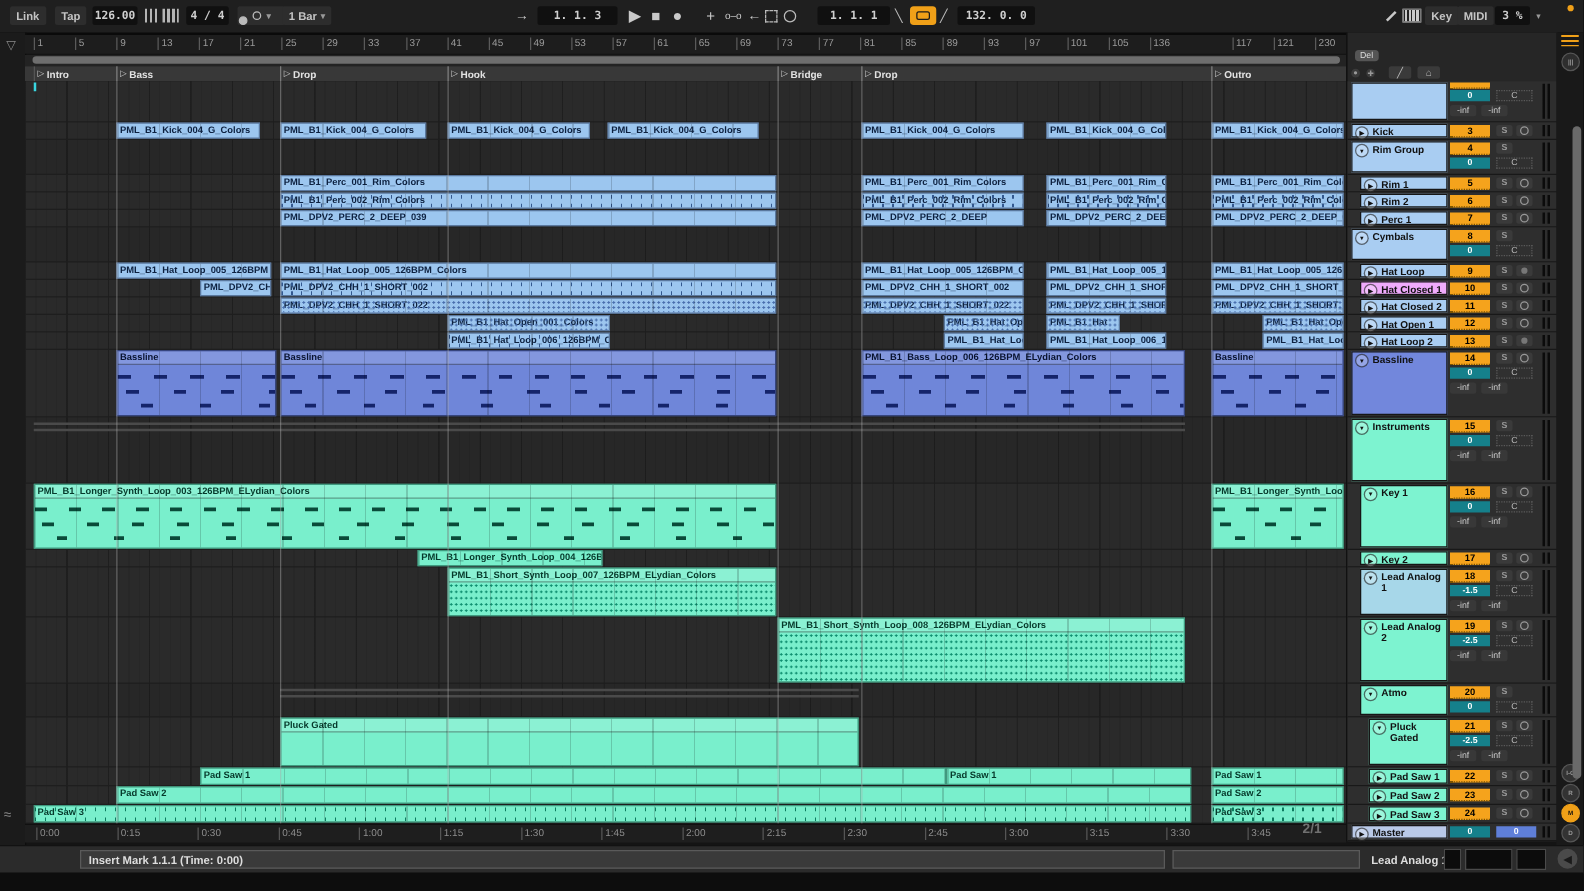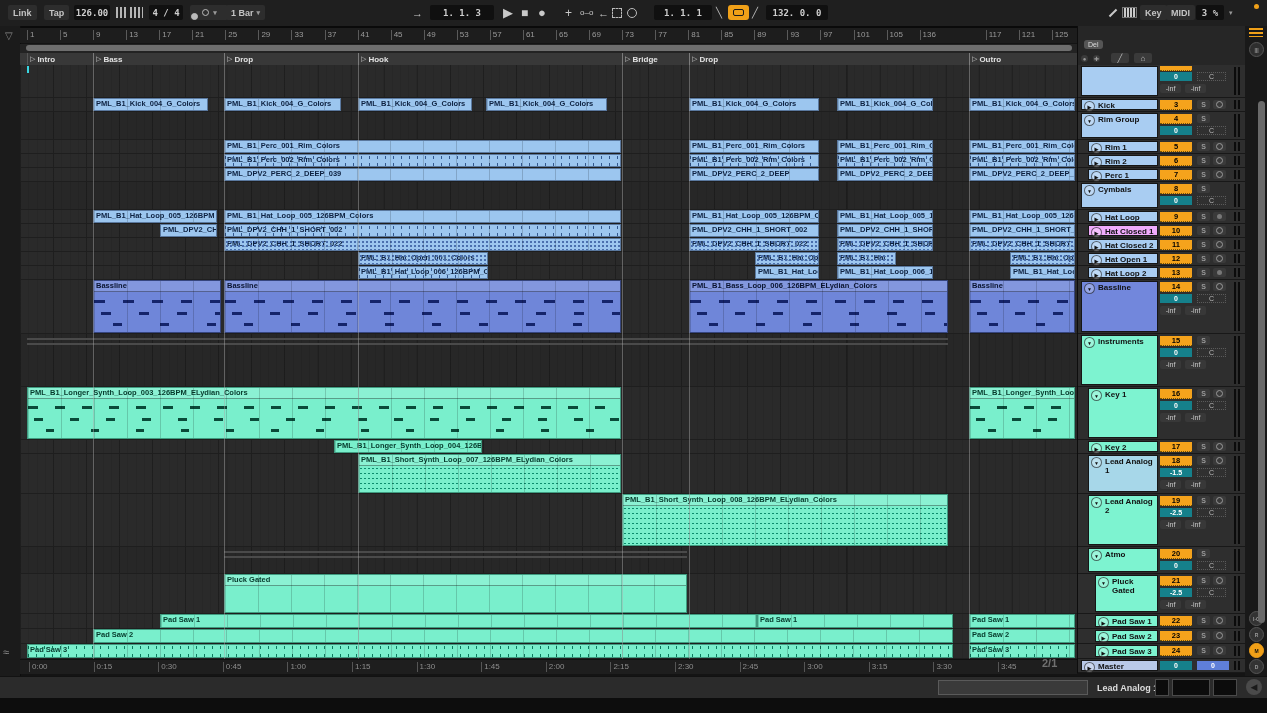--- a/index.html
+++ b/index.html
@@ -214,21 +214,21 @@
       <div class="barlabel" style="left: 701.26px;">85</div>
       <div class="barlabel" style="left: 734.32px;">89</div>
       <div class="barlabel" style="left: 767.38px;">93</div>
       <div class="barlabel" style="left: 800.44px;">97</div>
       <div class="barlabel" style="left: 833.5px;">101</div>
       <div class="barlabel" style="left: 866.56px;">105</div>
       <div class="barlabel" style="left: 899.62px;">136</div>
       <div class="barlabel" style="left: 932.68px; margin-top: 36px;">113</div>
       <div class="barlabel" style="left: 965.74px;">117</div>
       <div class="barlabel" style="left: 998.8px;">121</div>
-      <div class="barlabel" style="left: 1031.86px;">125</div>
+      <div class="barlabel" style="left: 1031.86px;">230</div>
     </div>
   <div id="hscroll">
       <i></i>
     </div>
   <div id="marker-lane">
       <div class="marker" style="left: 7px;">
         <b>▷</b>
         <span>Intro</span>
       </div>
       <div class="marker" style="left: 73px;">
@@ -1034,20 +1034,21 @@
     <div class="rcirc" style="left:4px;top:585px;">I-O</div>
     <div class="rcirc" style="left:4px;top:601px;">R</div>
     <div class="rcirc" style="left:4px;top:617px;background:#f0a018;color:#111;border-color:#f0a018;">M</div>
     <div class="rcirc" style="left:4px;top:633px;">D</div>
     <div class="abs" style="left:2px;top:655px;width:16px;height:16px;border-radius:50%;background:#4a4a4a;color:#1a1a1a;font-size:9px;display:flex;align-items:center;justify-content:center;">◀</div>
     <div class="abs" style="left:9px;top:-22px;width:5px;height:5px;border-radius:50%;background:#f0a018;"></div>
   </div>
   <div id="vscroll"></div>
 
   <div id="statusbar">
+    <div id="status-box">Insert Mark 1.1.1 (Time: 0:00)</div>
     <div id="status-box2"></div>
     <div id="dev-label">Lead Analog 1</div>
     <div class="mini" style="left:1155px;width:14px;"></div>
     <div class="mini" style="left:1172px;width:38px;"></div>
     <div class="mini" style="left:1213px;width:24px;"></div>
     <div class="abs" style="left:1246px;top:2px;width:16px;height:16px;border-radius:50%;background:#4a4a4a;color:#1a1a1a;font-size:9px;display:flex;align-items:center;justify-content:center;">◀</div>
   </div>
   <div id="bottom-strip"></div>
 </div>
 

